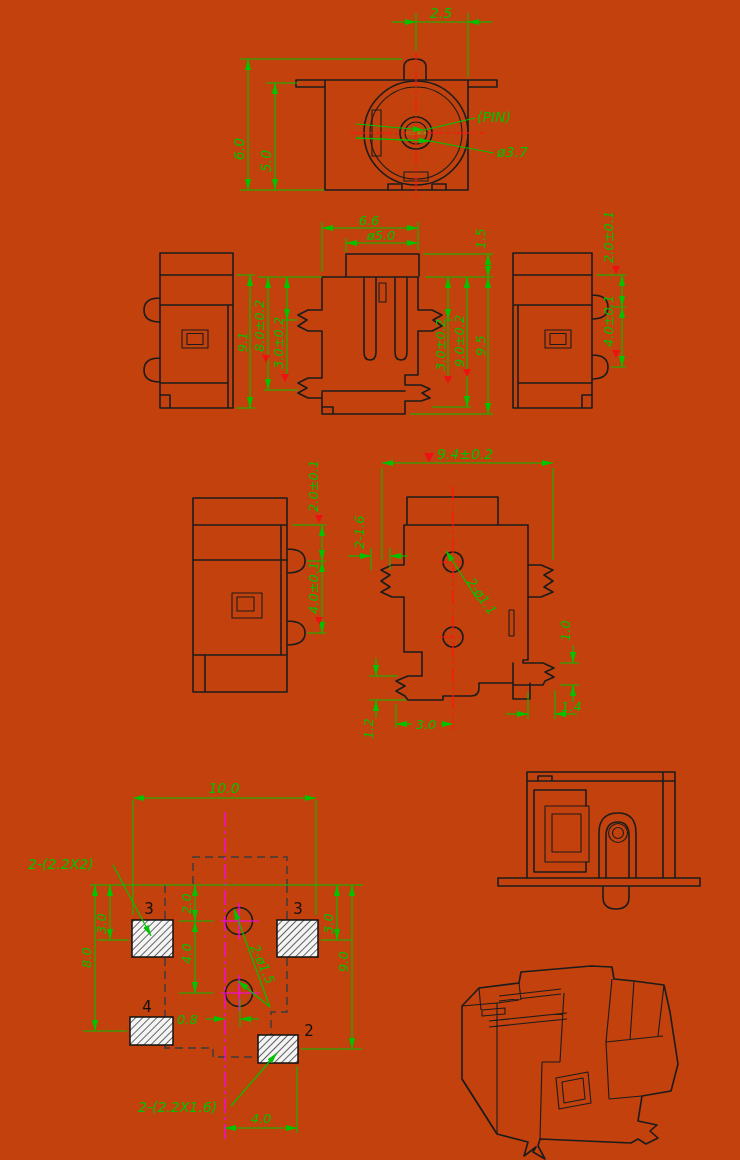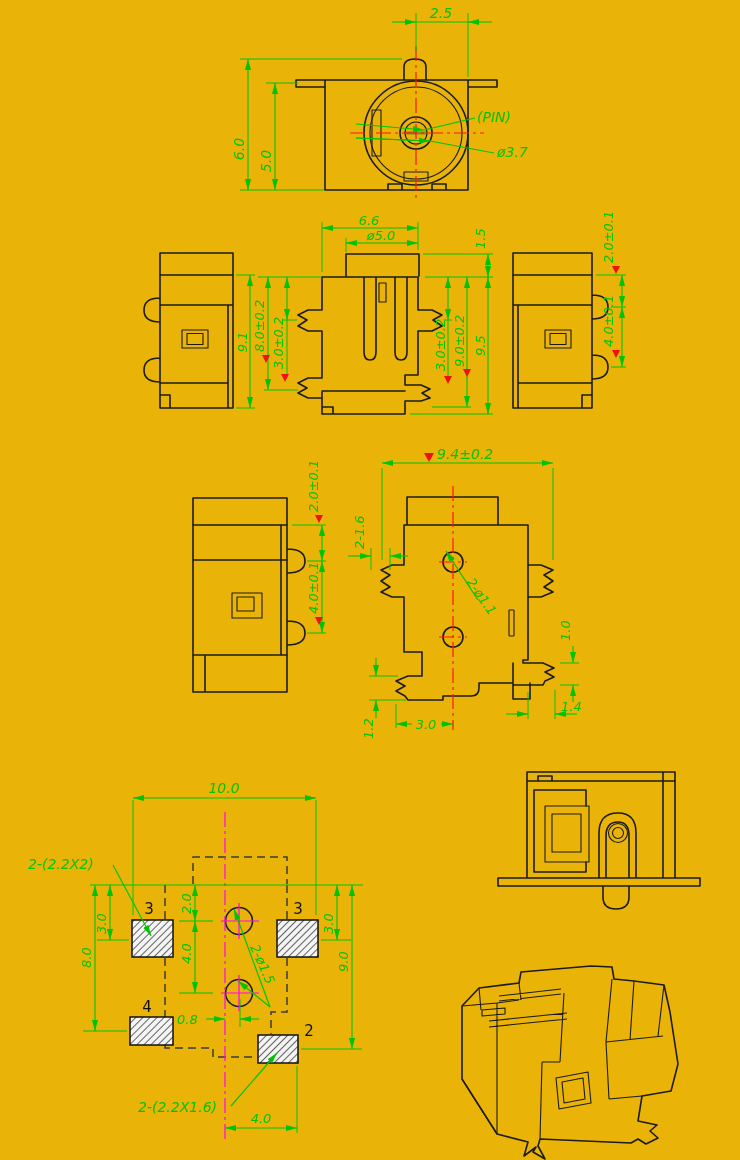--- a/index.html
+++ b/index.html
@@ -1,16 +1,16 @@
 <!DOCTYPE html>
 <html><head>
 <meta charset="utf-8">
 <style>
   html,body{margin:0;padding:0;background:#fff;}
-  #sheet{position:relative;width:740px;height:1160px;background:#eab308;overflow:hidden;}
+  #sheet{position:relative;width:740px;height:1160px;background:#c2410c;overflow:hidden;}
   svg{position:absolute;left:0;top:0;}
   .o{stroke:#1c1c1c;fill:none;stroke-width:1.6;stroke-linejoin:round;stroke-linecap:round;}
   .o2{stroke:#1c1c1c;fill:none;stroke-width:1.1;stroke-linejoin:round;}
   .dim{stroke:#00c400;fill:none;stroke-width:1.1;}
   .ext{stroke:#00c400;fill:none;stroke-width:1;}
   .ldr{stroke:#00c400;fill:none;stroke-width:1.2;}
   .cl{stroke:#ff1414;fill:none;stroke-width:1.2;stroke-dasharray:15 4 3 4;}
   .clm{stroke:#ff00ff;fill:none;stroke-width:1.2;stroke-dasharray:15 4 3 4;}
   .clm2{stroke:#ff00ff;fill:none;stroke-width:1.2;}
   .dash{stroke:#3c3c3c;fill:none;stroke-width:1.5;stroke-dasharray:8 5;}

